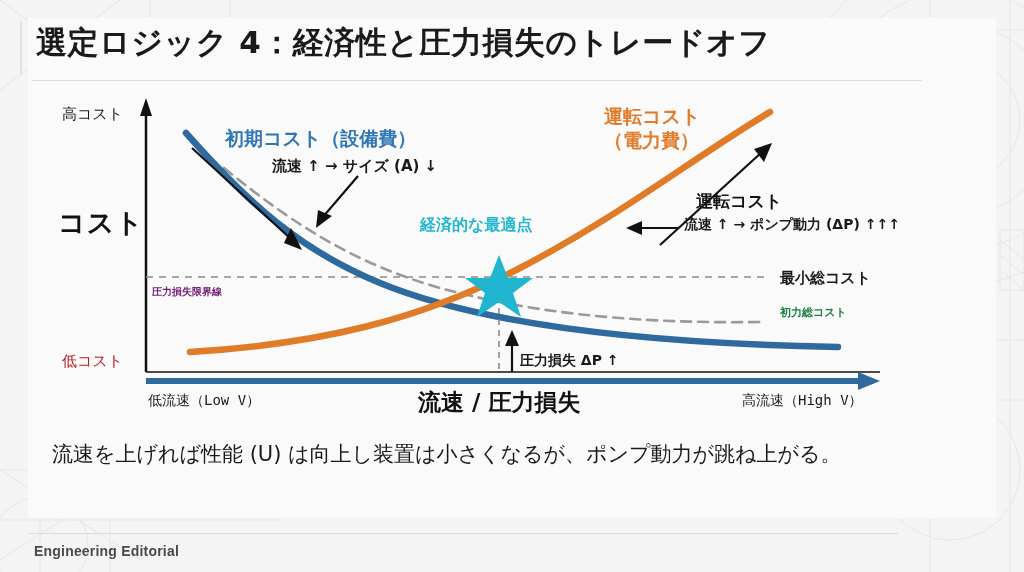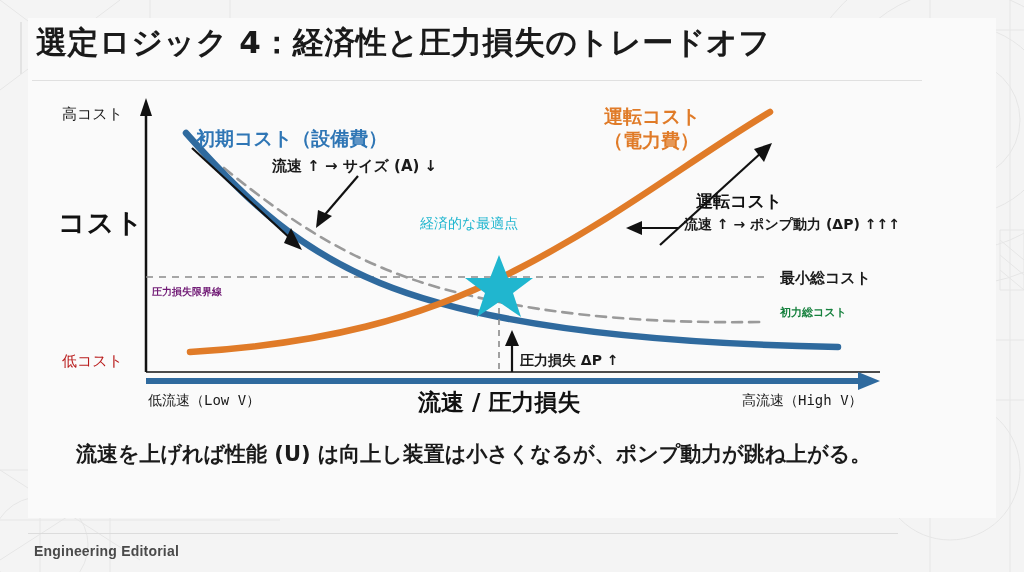--- a/index.html
+++ b/index.html
@@ -26,43 +26,42 @@
   .title-rule{position:absolute;left:32px;top:80px;width:890px;height:1px;background:#e0e0e0;}
 
   .chart{position:absolute;left:0;top:0;width:1024px;height:430px;}
 
   .lbl{position:absolute;white-space:nowrap;font-family:"DejaVu Sans","Liberation Sans",sans-serif;}
 
   .lbl-high{left:62px;top:105px;font-size:15px;color:#1a1a1a;}
   .lbl-low{left:62px;top:352px;font-size:15px;color:#b91c1c;}
   .lbl-cost{left:58px;top:205px;font-size:27px;font-weight:bold;color:#111;letter-spacing:1px;}
 
-  .lbl-initial{left:196px;top:126px;font-size:19px;font-weight:bold;color:#2f76b5;text-align:center;}
+  .lbl-initial{left:225px;top:126px;font-size:19px;font-weight:bold;color:#2f76b5;text-align:center;}
   .lbl-initial-sub{left:272px;top:157px;font-size:15px;color:#1a1a1a;font-weight:bold;}
 
   .lbl-oper{left:604px;top:105px;font-size:19px;font-weight:bold;color:#e07b28;line-height:1.25;}
   .lbl-oper2{left:696px;top:190px;font-size:17px;font-weight:bold;color:#111;}
   .lbl-oper-sub{left:684px;top:216px;font-size:14px;color:#1a1a1a;font-weight:bold;}
 
-  .lbl-opt{left:420px;top:215px;font-size:14px;font-weight:normal;color:#20b6cf;}
+  .lbl-opt{left:420px;top:215px;font-size:16px;font-weight:bold;color:#20b6cf;}
 
   .lbl-limit{left:152px;top:285px;font-size:10px;color:#701a75;font-weight:bold;}
   .lbl-minTotal{left:780px;top:269px;font-size:15px;color:#1a1a1a;font-weight:bold;}
   .lbl-origTotal{left:780px;top:305px;font-size:11px;color:#15803d;font-weight:bold;}
   .lbl-dp{left:520px;top:352px;font-size:14px;color:#1a1a1a;font-weight:bold;}
 
   .lbl-lowv{left:148px;top:392px;font-size:14px;color:#1a1a1a;font-family:"DejaVu Sans Mono","Liberation Mono",monospace;text-align:right;}
   .lbl-highv{left:742px;top:392px;font-size:14px;color:#1a1a1a;font-family:"DejaVu Sans Mono","Liberation Mono",monospace;}
   .lbl-xaxis{left:418px;top:387px;font-size:23px;font-weight:bold;color:#111;text-align:center;}
 
   .caption{
     position:absolute;left:52px;top:438px;width:900px;
-    font-size:21px;line-height:1.55;color:#1a1a1a;font-weight:bold;
+    font-size:21px;line-height:1.55;color:#1a1a1a;font-weight:normal;
     font-family:"DejaVu Sans","Liberation Sans",sans-serif;
-    margin-left:24px;
   }
   .caption div{white-space:nowrap;}
 
   .footer-rule{position:absolute;left:28px;top:533px;width:870px;height:1px;background:#dcdcdc;}
   .footer{
     position:absolute;left:34px;top:543px;
     font-size:14px;color:#4a4a4a;font-weight:bold;letter-spacing:.2px;
   }
 </style>
 </head>

